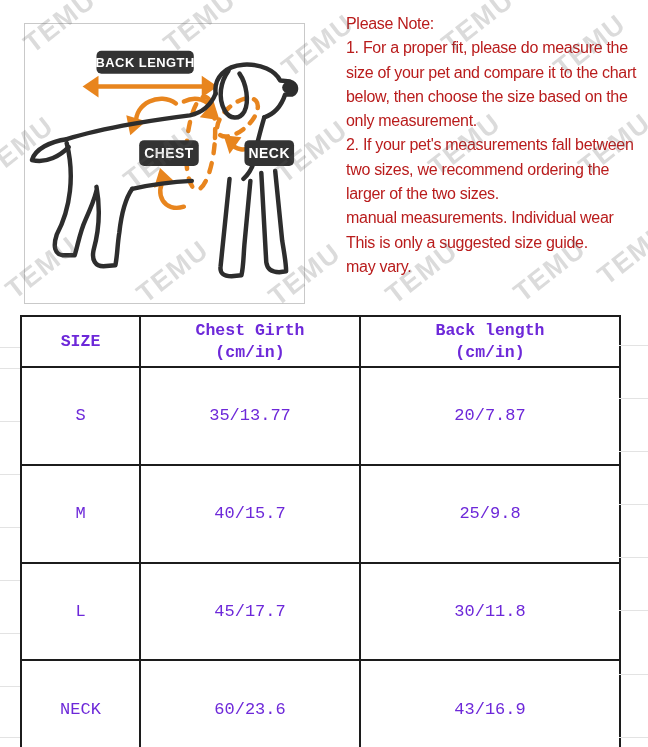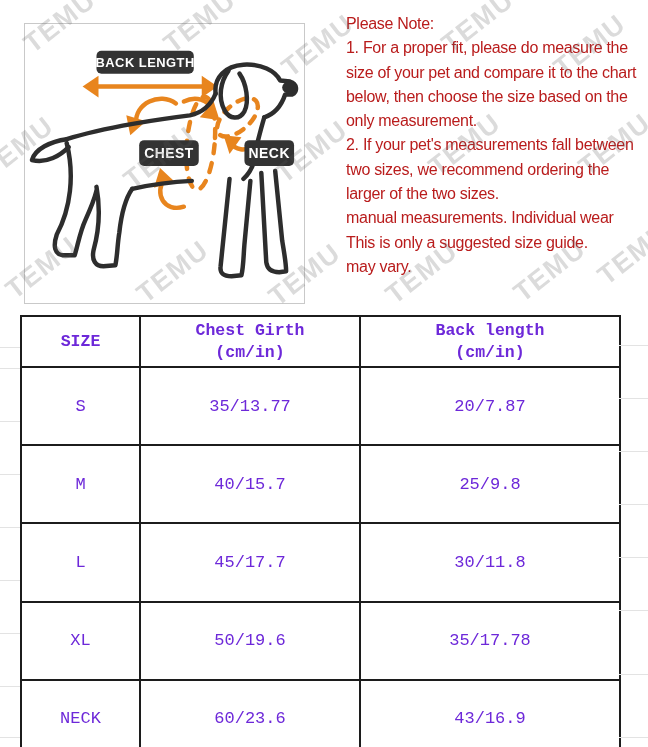--- a/index.html
+++ b/index.html
@@ -174,25 +174,20 @@
           <td>40/15.7</td>
           <td>25/9.8</td>
         </tr>
 
         <tr>
           <td>L</td>
           <td>45/17.7</td>
           <td>30/11.8</td>
         </tr>
 
-        <tr>
-          <td>XL</td>
-          <td>50/19.6</td>
-          <td>35/17.78</td>
-        </tr>
 
 
         <tr>
           <td>NECK</td>
           <td>60/23.6</td>
           <td>43/16.9</td>
         </tr>
       </tbody>
   </table>
 

